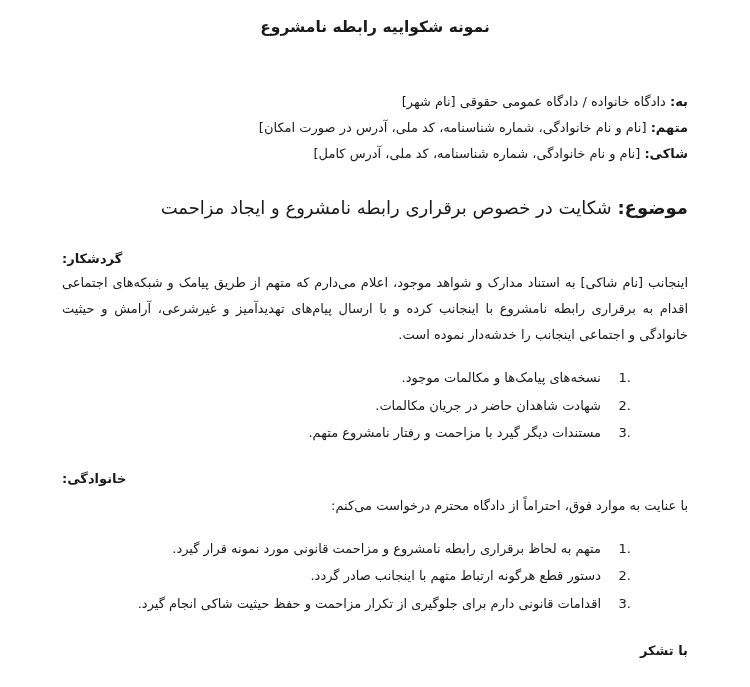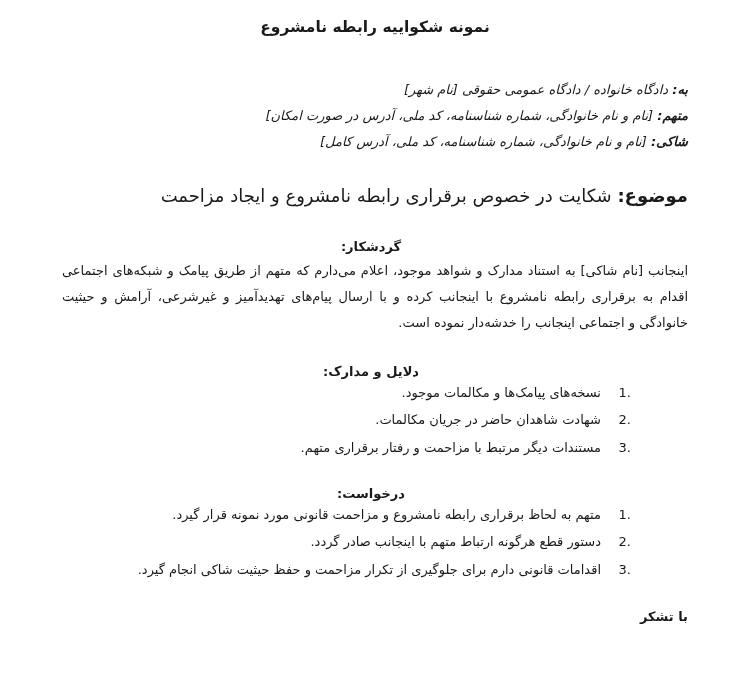--- a/index.html
+++ b/index.html
@@ -29,23 +29,22 @@
     text-align: center;
     font-size: 15.5px;
     font-weight: bold;
     line-height: 1.5;
     margin: 6px 0 0 0;
     letter-spacing: 0;
   }
 
   
   .party-block {
-    margin-top: 40px;
+    margin-top: 52px;
     text-align: right;
-    font-style: italic;
   }
   .party-line {
     font-size: 13px;
     line-height: 1.75;
     margin: 0 0 3px 0;
     text-align: right;
   }
   .party-line .lbl {
     font-weight: bold;
   }
@@ -59,21 +58,21 @@
     font-size: 18px;
     line-height: 1.75;
     text-align: right;
   }
   .subject-line .lbl { font-weight: bold; }
 
   
   .section-heading {
     font-size: 13px;
     font-weight: bold;
-    text-align: center;
+    text-align: left;
     line-height: 1.6;
     margin: 26px 8px 0 0;
   }
 
   
   .body-paragraph {
     font-size: 13px;
     line-height: 2.0;
     text-align: justify;
     text-align-last: right;
@@ -83,21 +82,21 @@
   
   .intro-line {
     font-size: 13px;
     line-height: 1.9;
     text-align: right;
     margin: 4px 0 0 0;
   }
 
   
   ol.num-list {
-    margin: 0 0 0 0;
+    margin: 20px 0 0 0;
     padding: 0 57px 0 0;
     list-style: none;
     counter-reset: itm;
   }
   ol.num-list > li {
     counter-increment: itm;
     font-size: 13px;
     line-height: 1.52;
     text-align: right;
     position: relative;
@@ -154,30 +153,30 @@
 
   <p class="subject-line">
     <span class="lbl">موضوع:</span>
     <span class="val">شکایت در خصوص برقراری رابطه نامشروع و ایجاد مزاحمت</span>
   </p>
 
   <h2 class="section-heading">گردشکار:</h2>
 
   <p class="body-paragraph">اینجانب [نام شاکی] به استناد مدارک و شواهد موجود، اعلام می‌دارم که متهم از طریق پیامک و شبکه‌های اجتماعی اقدام به برقراری رابطه نامشروع با اینجانب کرده و با ارسال پیام‌های تهدیدآمیز و غیرشرعی، آرامش و حیثیت خانوادگی و اجتماعی اینجانب را خدشه‌دار نموده است.</p>
 
-  <h2 class="section-heading">دلایل و مدارک:</h2>
 
   <ol class="num-list">
     <li>نسخه‌های پیامک‌ها و مکالمات موجود.</li>
     <li>شهادت شاهدان حاضر در جریان مکالمات.</li>
-    <li>مستندات دیگر مرتبط با مزاحمت و رفتار برقراری متهم.</li>
+    <li>مستندات دیگر گیرد با مزاحمت و رفتار نامشروع متهم.</li>
   </ol>
 
-  <h2 class="section-heading">درخواست:</h2>
+  <h2 class="section-heading">خانوادگی:</h2>
 
+  <p class="intro-line">با عنایت به موارد فوق، احتراماً از دادگاه محترم درخواست می‌کنم:</p>
 
   <ol class="num-list">
     <li>متهم به لحاظ برقراری رابطه نامشروع و مزاحمت قانونی مورد نمونه قرار گیرد.</li>
     <li>دستور قطع هرگونه ارتباط متهم با اینجانب صادر گردد.</li>
     <li>اقدامات قانونی دارم برای جلوگیری از تکرار مزاحمت و حفظ حیثیت شاکی انجام گیرد.</li>
   </ol>
 
   <div class="closing-block">
     <p class="closing-line thanks">با تشکر</p>
 

